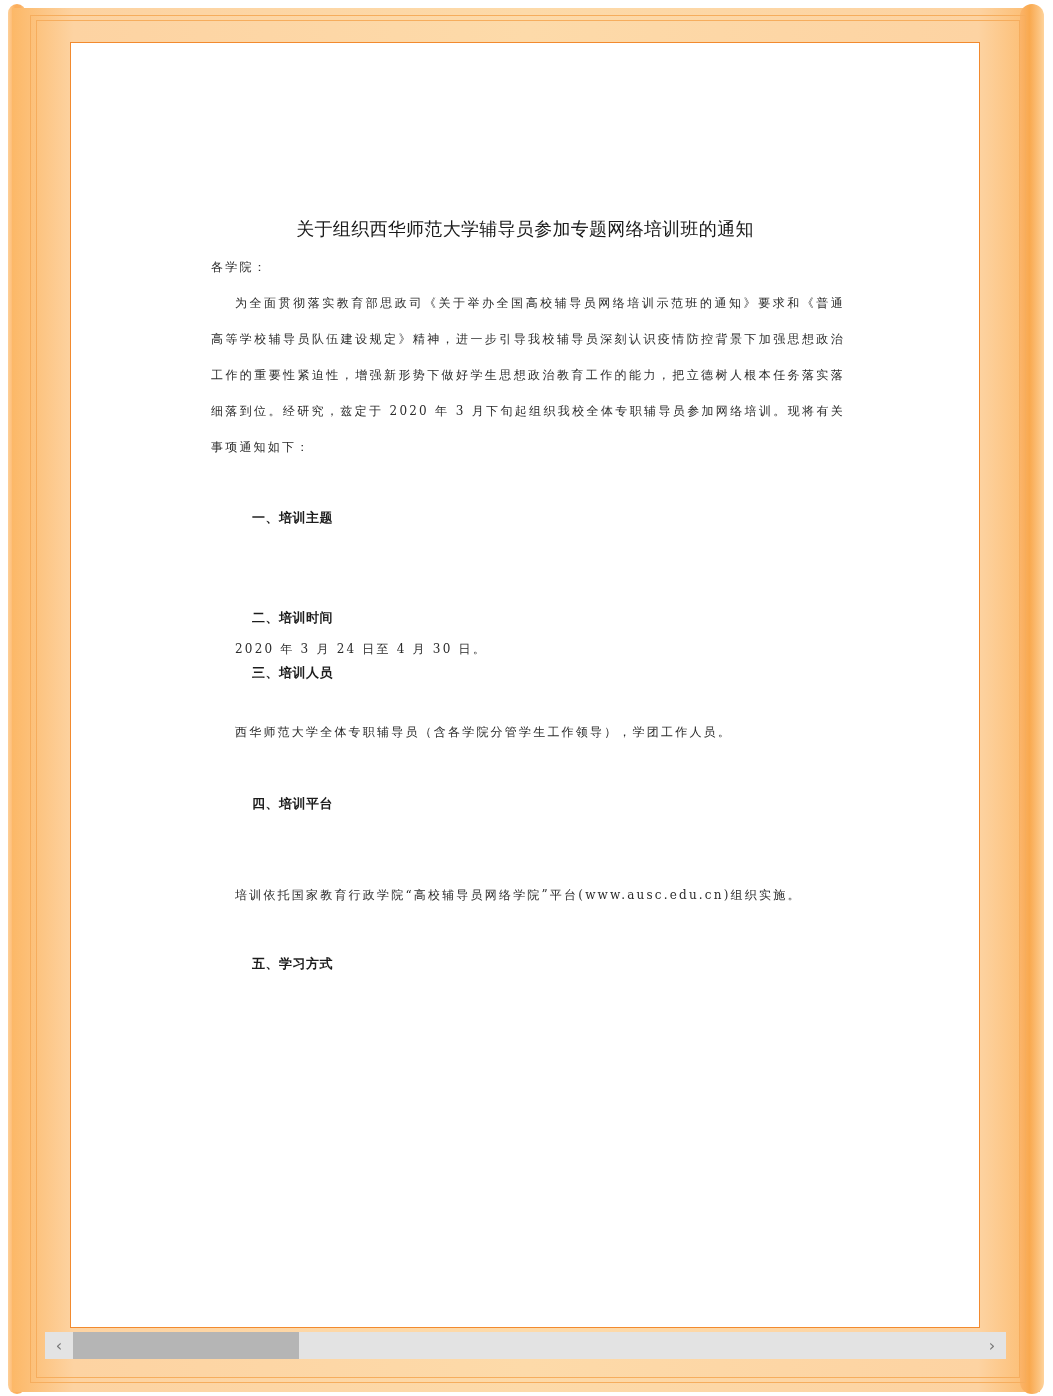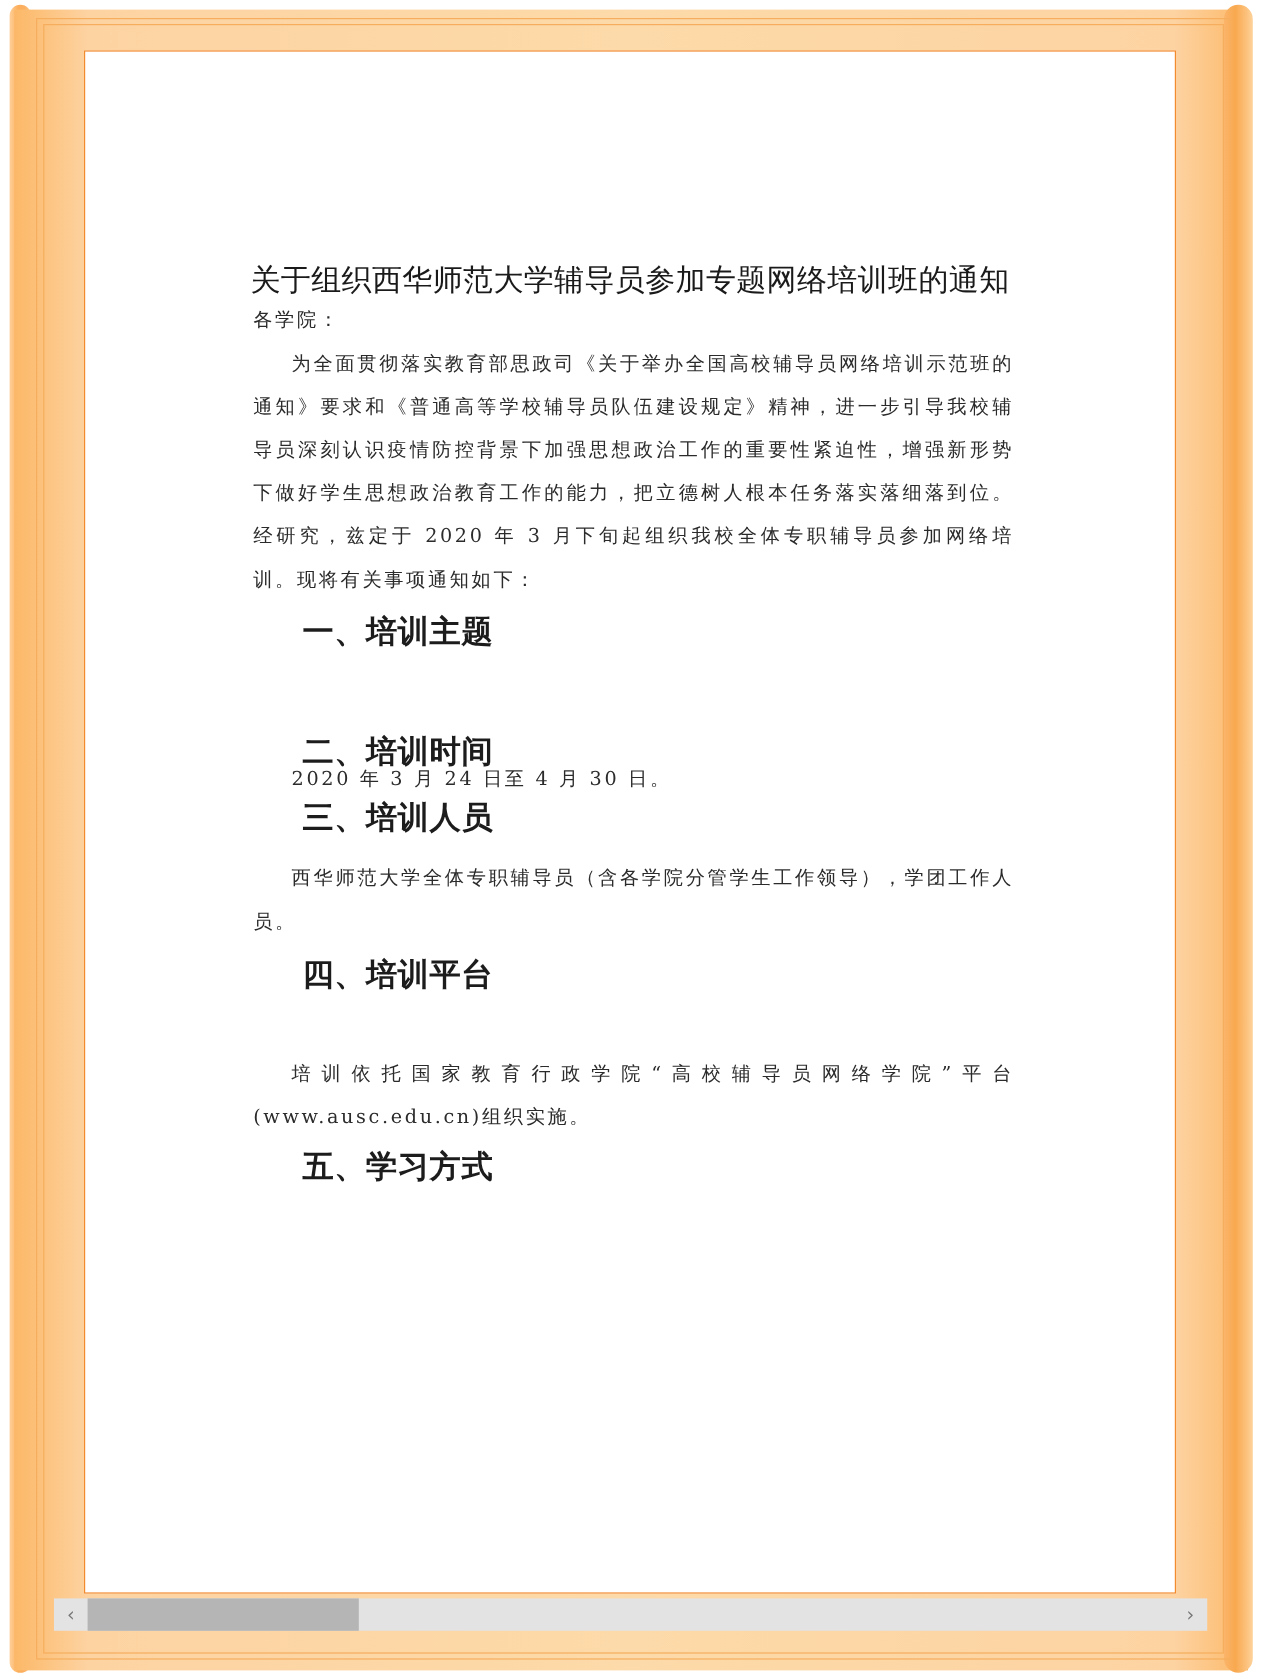--- a/index.html
+++ b/index.html
@@ -25,33 +25,33 @@
   .deco-line {
     position:absolute; border:1px solid #f6ad5d; pointer-events:none;
   }
   .page {
     position:absolute; left:70px; top:42px; width:910px; height:1286px;
     background:#ffffff; border:1.5px solid #f28a2e; box-sizing:border-box;
   }
   .doc-title {
     position:absolute; left:0; right:0; top:174px; text-align:center;
     font-family:"DejaVu Sans", "Liberation Sans", sans-serif;
-    font-size:25px; color:#1a1a1a; letter-spacing:0.3px;
+    font-size:18px; color:#1a1a1a; letter-spacing:0.3px;
   }
   .body-text {
     position:absolute; left:140px; width:634px;
-    font-size:16px; line-height:36px; color:#2b2b2b;
+    font-size:12px; line-height:36px; color:#2b2b2b;
     letter-spacing:2.2px; text-align:justify;
   }
   .salutation { top:206px; }
   .para { text-indent:2em; }
   .section-h {
     position:absolute; left:181px;
     font-family:"DejaVu Sans", "Liberation Sans", sans-serif;
-    font-size:26px; font-weight:bold; color:#1c1c1c; letter-spacing:0.5px;
+    font-size:13px; font-weight:bold; color:#1c1c1c; letter-spacing:0.5px;
   }
   .red { color:#c0343c; }
   .scrollbar {
     position:absolute; left:45px; top:1332px; width:961px; height:27px;
     background:#e3e3e3;
   }
   .scroll-arrow {
     position:absolute; top:0; width:28px; height:27px;
     display:flex; align-items:center; justify-content:center;
     color:#777777; font-family:"DejaVu Sans", sans-serif; font-size:16px;

